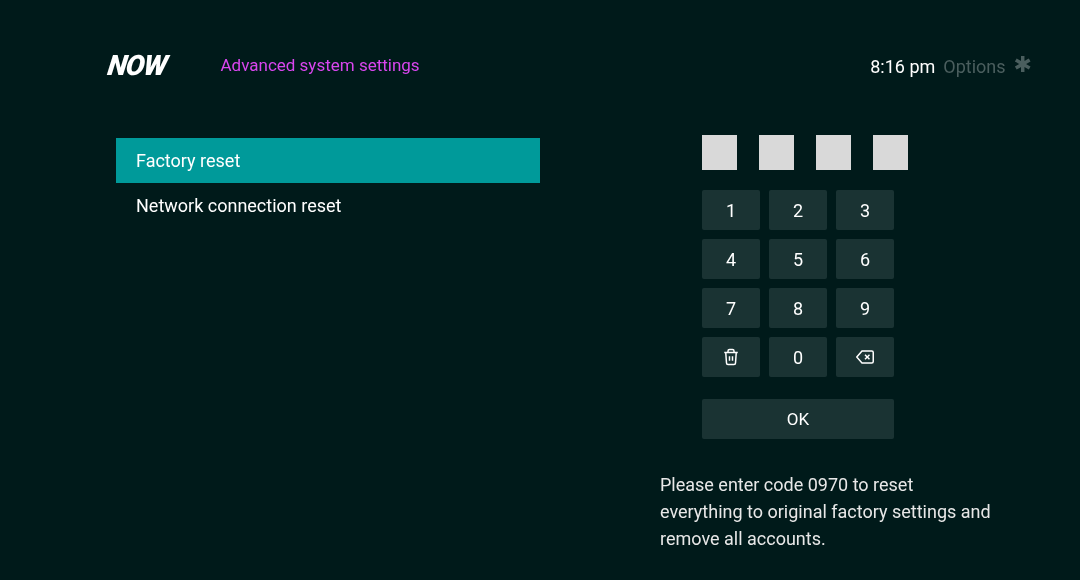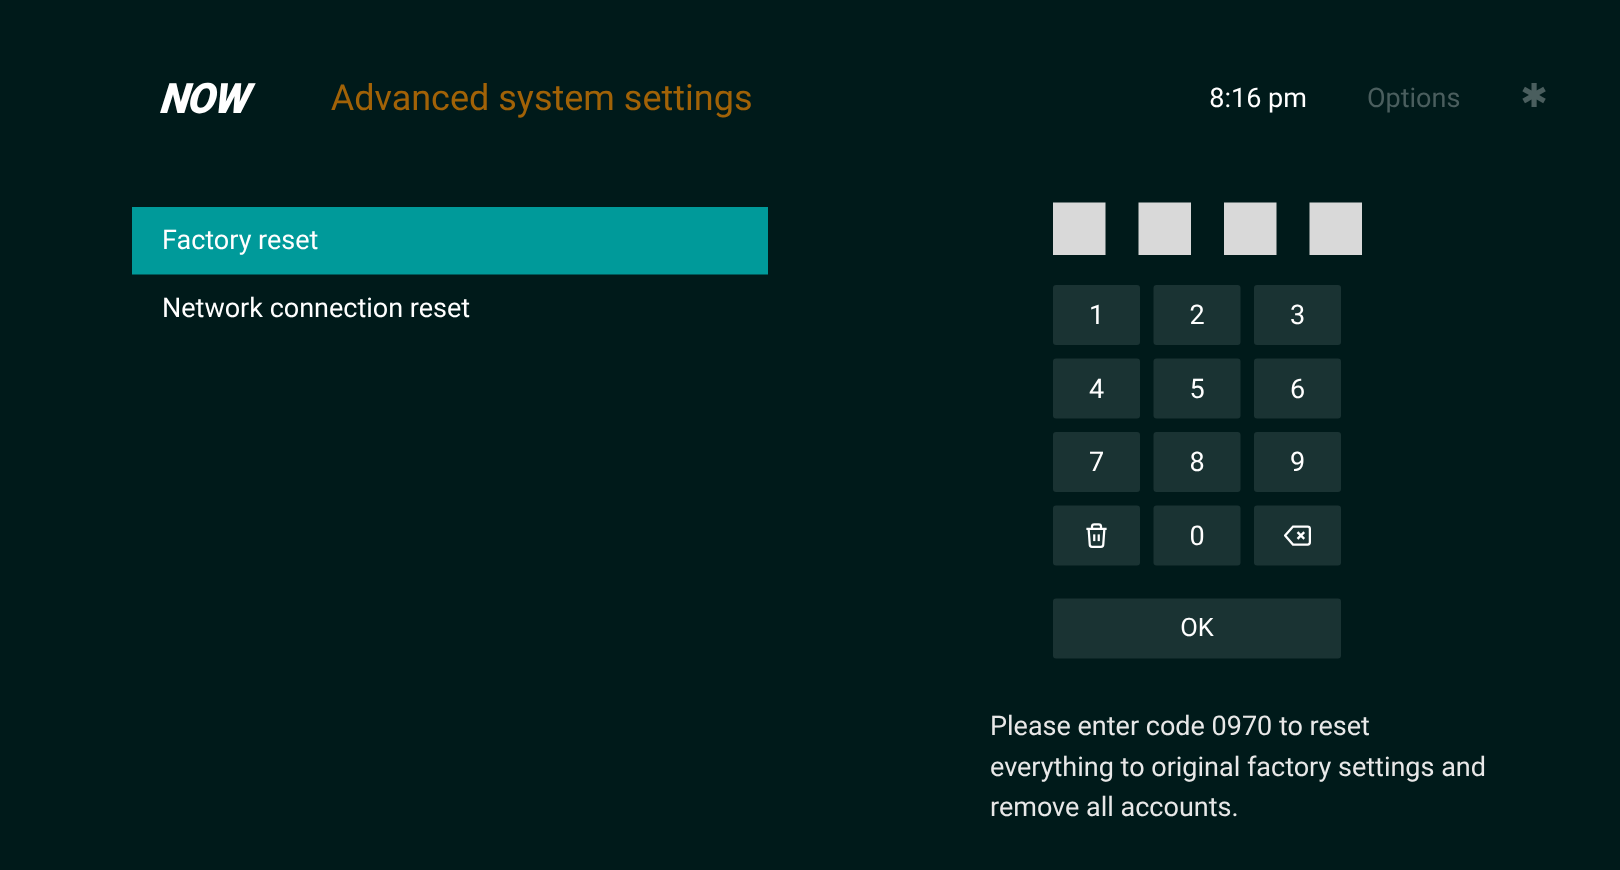--- a/index.html
+++ b/index.html
@@ -25,46 +25,47 @@
     .logo {
       font-weight: 900;
       font-style: italic;
       font-size: 28px;
       letter-spacing: -1px;
       color: #ffffff;
       margin-right: 54px;
       transform: skewX(-8deg);
     }
     .page-title {
-      font-size: 24px;
+      font-size: 17px;
       font-weight: 400;
-      color: #a16207;
+      color: #d946ef;
     }
     .header-right {
       margin-left: auto;
       display: flex;
-      align-items: center;
-      gap: 40px;
+      align-items: flex-end;
+      gap: 8px;
     }
     .clock {
       font-size: 18px;
       color: #ffffff;
     }
     .options-label {
       font-size: 18px;
       color: #4a5e5e;
     }
     .asterisk-icon {
       color: #4a5e5e;
       font-size: 22px;
       margin-top: -2px;
     }
     .content {
       display: flex;
       padding-top: 48px;
+      padding-left: 28px;
     }
     .menu {
       width: 540px;
       padding-left: 88px;
     }
     .menu-item {
       height: 45px;
       display: flex;
       align-items: center;
       padding-left: 20px;

